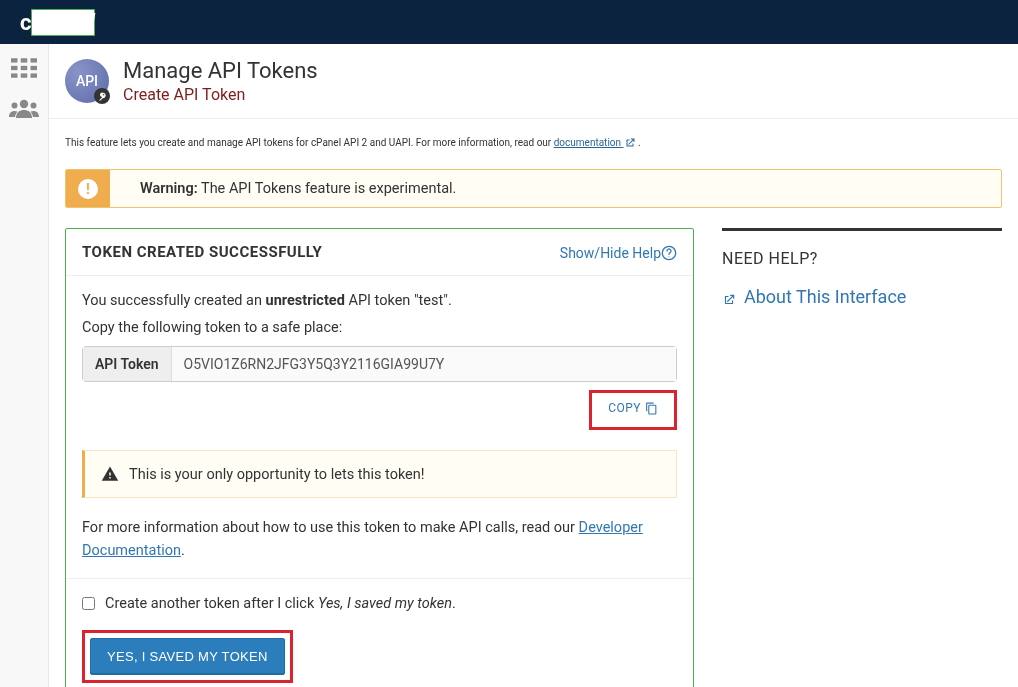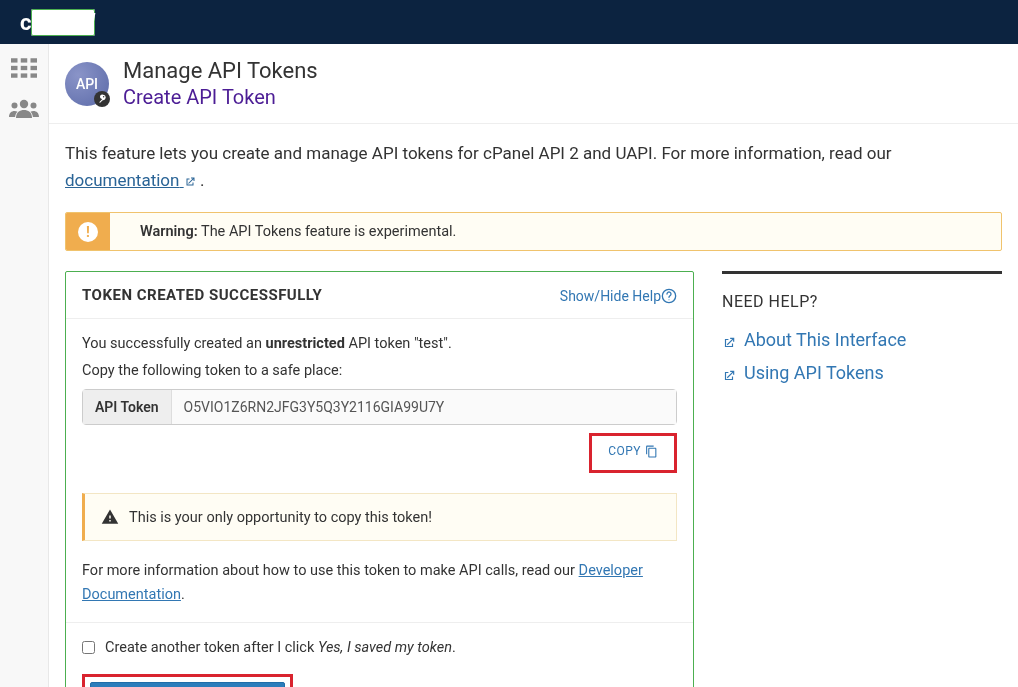--- a/index.html
+++ b/index.html
@@ -14,25 +14,25 @@
     
     .sidebar { width: 48px; padding-top: 12px; display: flex; flex-direction: column; align-items: center; gap: 16px; }
     .sidebar-icon { color: #888; width: 30px; height: 24px; display: flex; align-items: center; justify-content: center; cursor: pointer; }
     
     .main { flex: 1; padding: 0; background: #fff; border-left: 1px solid #e8e8e8; }
     
     .page-header { display: flex; align-items: center; padding: 14px 16px 14px 16px; border-bottom: 1px solid #eee; gap: 14px; }
     .page-icon { width: 44px; height: 44px; border-radius: 50%; background: radial-gradient(circle at 30% 30%, #8a94c8, #5b6aa8); display: flex; align-items: center; justify-content: center; color: #fff; font-size: 14px; font-weight: 500; position: relative; }
     .page-icon-badge { position: absolute; bottom: -1px; right: -1px; width: 16px; height: 16px; border-radius: 50%; background: #333; display: flex; align-items: center; justify-content: center; color: #fff; font-size: 8px; }
     .page-titles h1 { font-size: 22px; font-weight: 400; color: #333; }
-    .page-titles .subtitle { font-size: 20px; color: #4c1d95; margin-top: 2px; }
+    .page-titles .subtitle { font-size: 16px; color: #7f1d1d; margin-top: 2px; }
     
     .content { padding: 16px; }
     
-    .intro { font-size: 17px; color: #333; line-height: 1.6; }
+    .intro { font-size: 10px; color: #333; line-height: 1.6; }
     .intro a { color: #2a6496; text-decoration: underline; }
     
     .warning-banner { margin-top: 18px; display: flex; align-items: stretch; border: 1px solid #f0c36d; background: #fffdf4; border-radius: 2px; overflow: hidden; }
     .warning-icon-box { width: 44px; background: #f0ad4e; display: flex; align-items: center; justify-content: center; }
     .warning-icon-circle { width: 20px; height: 20px; border-radius: 50%; background: #fff; display: flex; align-items: center; justify-content: center; color: #f0ad4e; font-weight: bold; font-size: 14px; }
     .warning-text { padding: 10px 30px; font-size: 14.5px; }
     .warning-text strong { font-weight: 600; }
     
     .columns { display: flex; gap: 28px; margin-top: 20px; align-items: flex-start; }
     
@@ -171,21 +171,21 @@
                       <path d="M16 1H4C2.9 1 2 1.9 2 3v14h2V3h12V1zm3 4H8C6.9 5 6 5.9 6 7v14c0 1.1.9 2 2 2h11c1.1 0 2-.9 2-2V7c0-1.1-.9-2-2-2zm0 16H8V7h11v14z"></path>
                     </svg>
                 </div>
               </div>
             </div>
 
             <div class="only-opportunity">
               <svg width="18" height="18" viewBox="0 0 24 24" fill="#333">
                   <path d="M1 21h22L12 2 1 21zm12-3h-2v-2h2v2zm0-4h-2v-4h2v4z"></path>
                 </svg>
-              <span>This is your only opportunity to copy this token!</span>
+              <span>This is your only opportunity to lets this token!</span>
             </div>
 
             <p class="more-info">
               <span>For more information about how to use this token to make API calls, read our </span><a href="#">Developer Documentation</a><span>.</span>
             </p>
           </div>
 
           <div class="panel-footer">
             <div class="checkbox-row">
               <input type="checkbox" style="">
@@ -200,23 +200,17 @@
         </div>
 
         <div class="help-col">
           <div class="help-title">NEED HELP?</div>
           <div class="help-link">
             <svg width="14" height="14" viewBox="0 0 24 24" fill="#3277b3">
                 <path d="M14 3h7v7h-2V6.41l-9.29 9.3-1.42-1.42 9.3-9.29H14V3zM5 5h6v2H7v10h10v-4h2v6H5V5z"></path>
               </svg>
             <span>About This Interface</span>
           </div>
-          <div class="help-link">
-            <svg width="14" height="14" viewBox="0 0 24 24" fill="#3277b3">
-                <path d="M14 3h7v7h-2V6.41l-9.29 9.3-1.42-1.42 9.3-9.29H14V3zM5 5h6v2H7v10h10v-4h2v6H5V5z"></path>
-              </svg>
-            <span>Using API Tokens</span>
-          </div>
         </div>
       </div>
     </div>
   </div>
 </div>
 
 </body></html>

